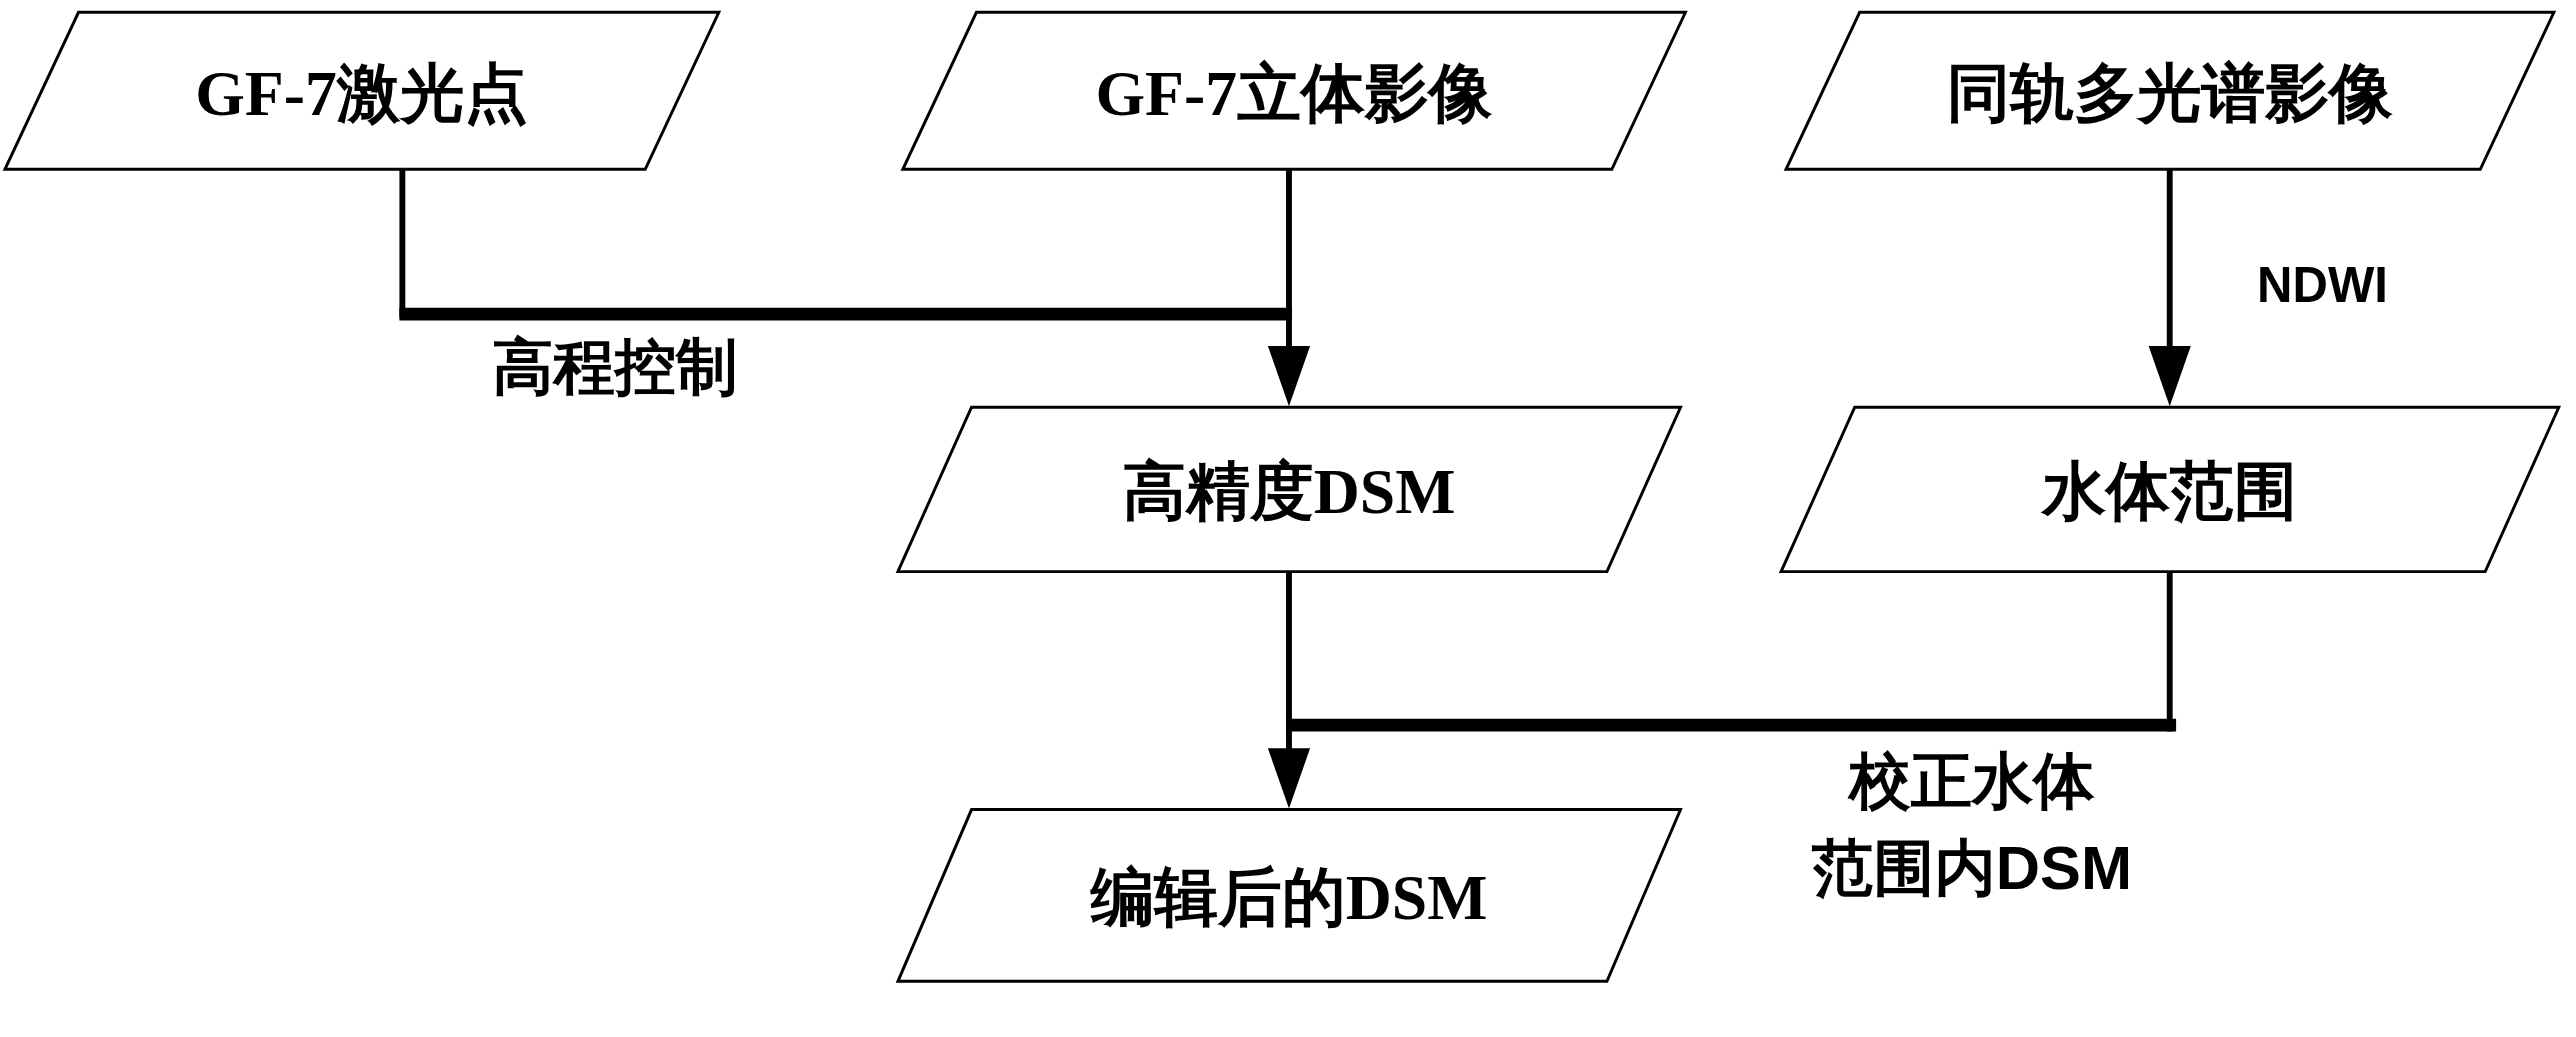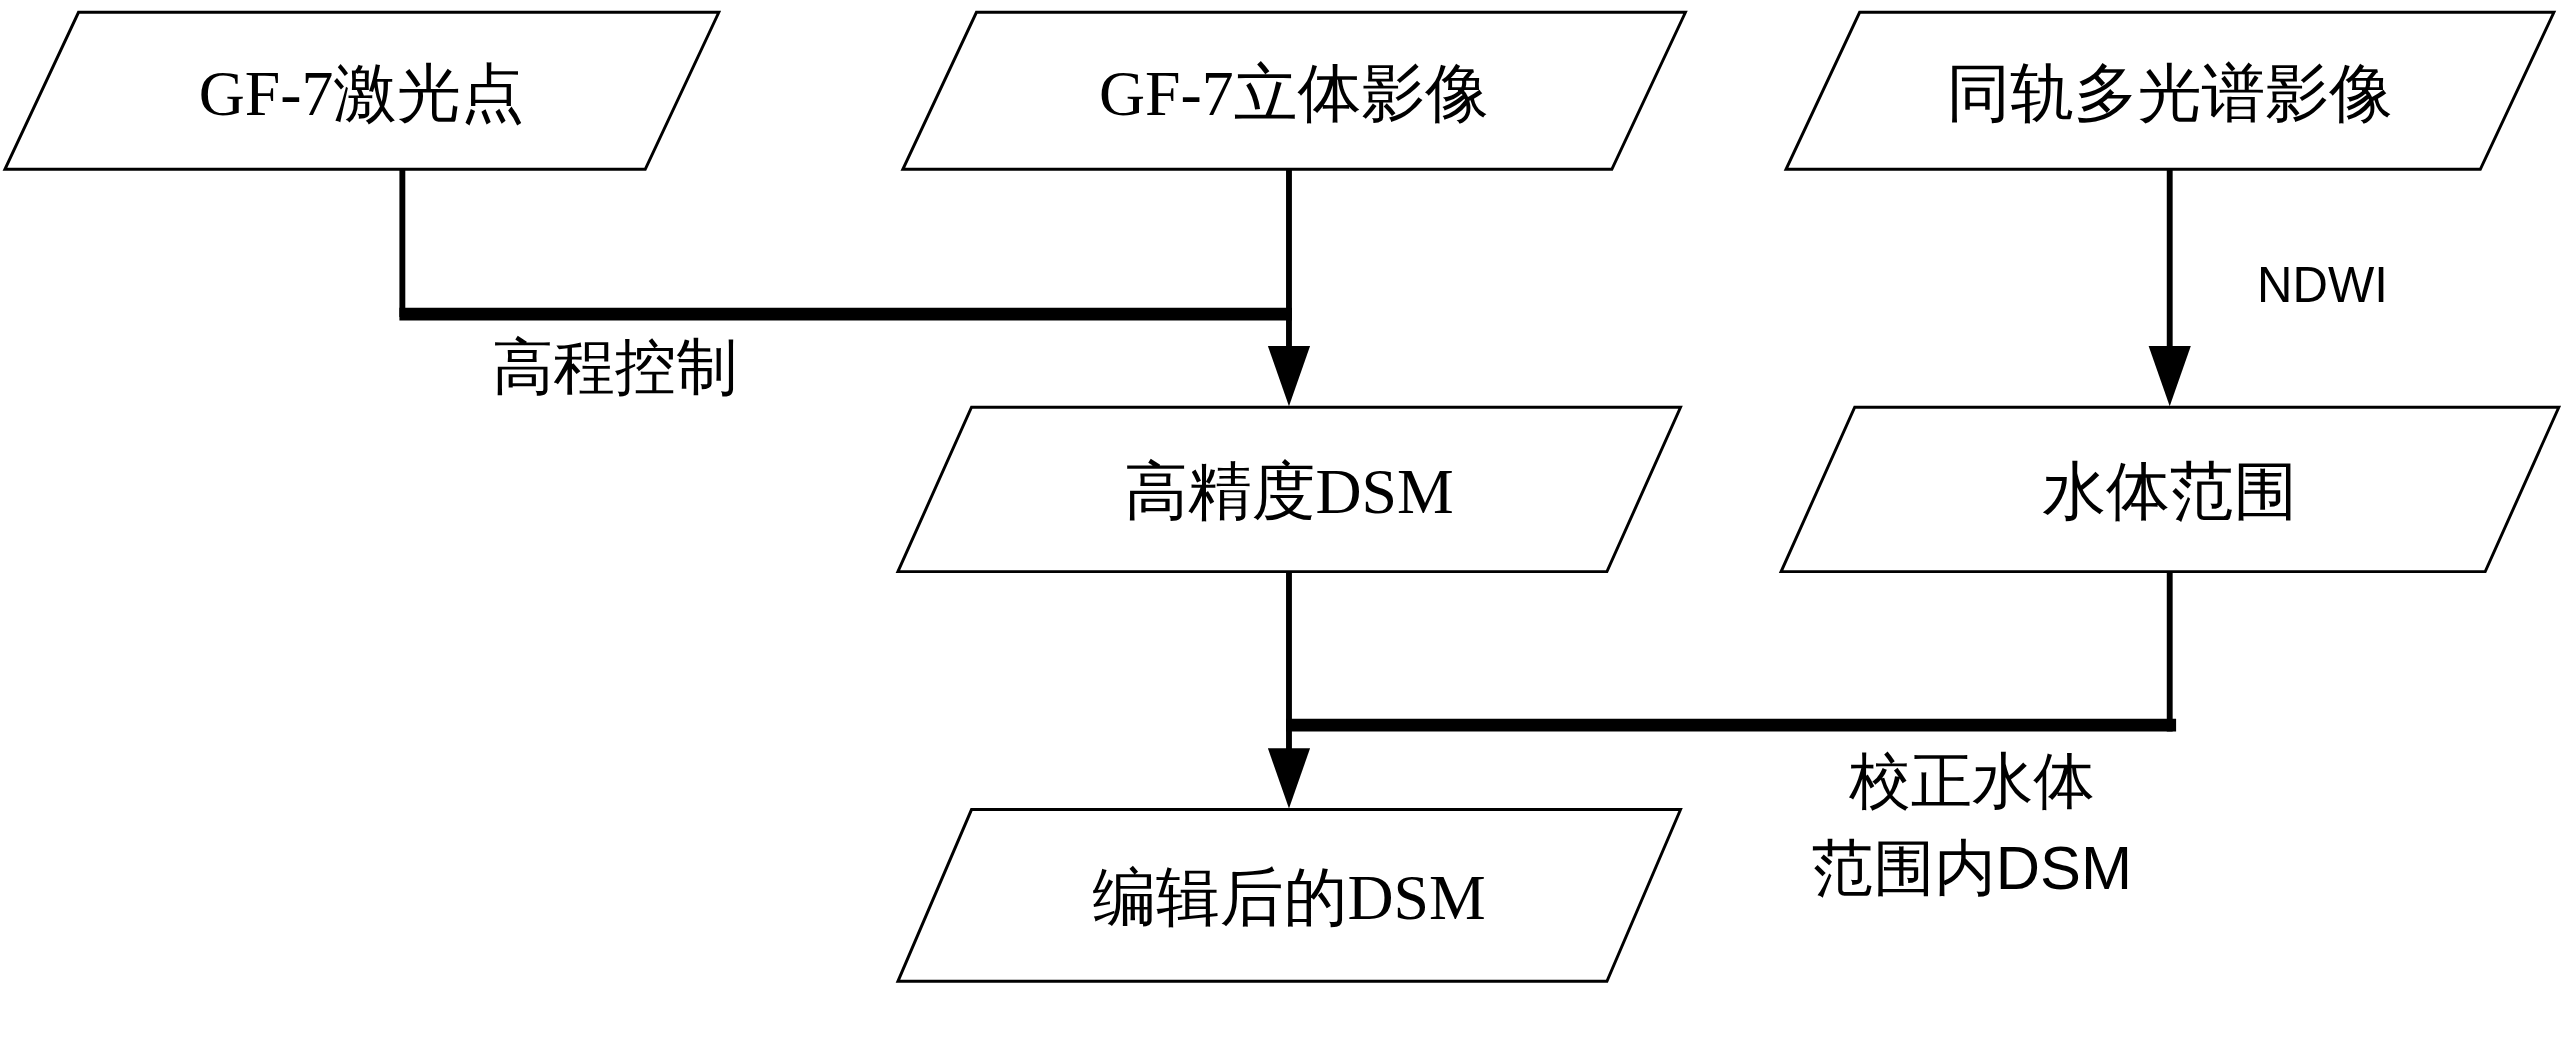--- a/index.html
+++ b/index.html
@@ -3,20 +3,21 @@
 <meta charset="utf-8">
 <style>
   html, body {
     margin: 0;
     padding: 0;
     background: #ffffff;
   }
   .diagram-wrap {
     width: 100%;
     background: #ffffff;
+    font-weight: bold;
   }
   svg {
     display: block;
     width: 100%;
     height: auto;
   }
   .node-shape {
     fill: #ffffff;
     stroke: #000000;
     stroke-width: 6;

